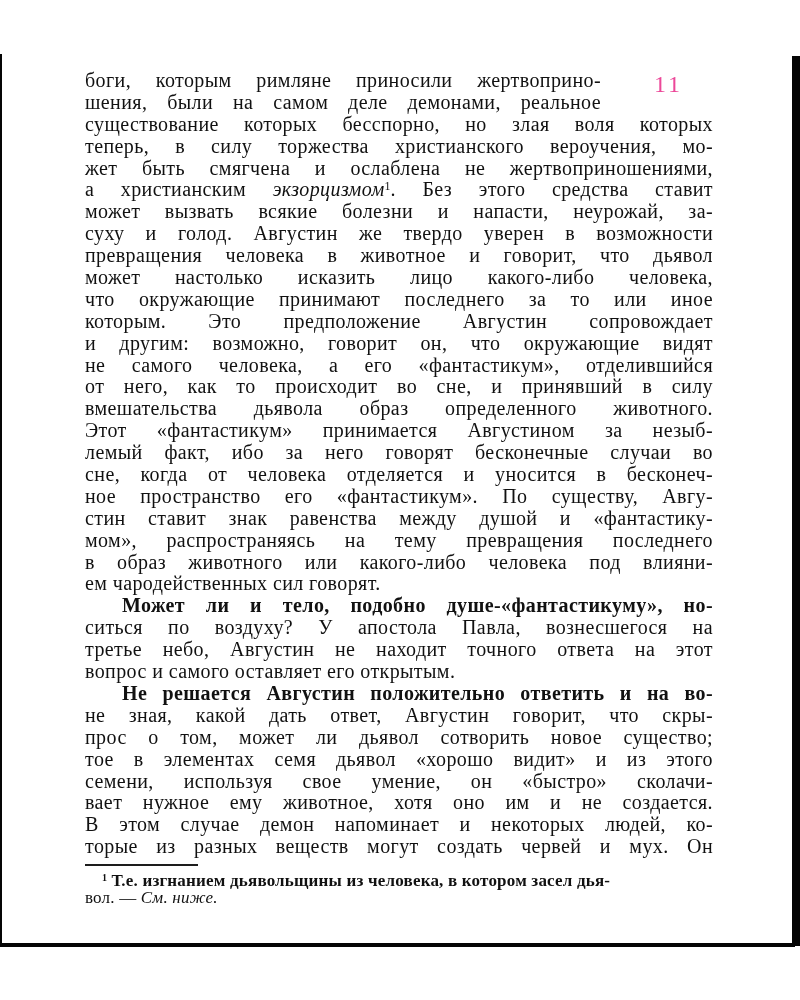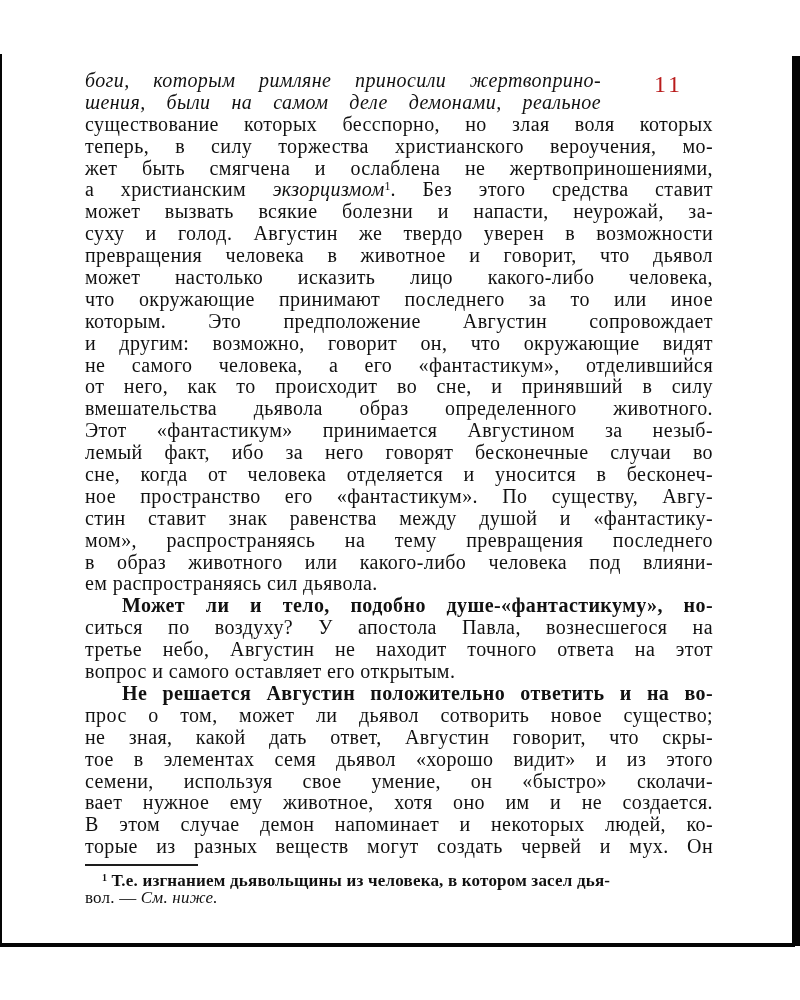--- a/index.html
+++ b/index.html
@@ -13,37 +13,37 @@
     width:800px; height:1000px;
     background:#ffffff;
     color:#111111;
     overflow:hidden;
   }
   .pagenum {
     position:absolute;
     left:654px; top:71px;
     font-size:24px;
     letter-spacing:3px;
-    color:#b91c1c;
+    color:#ec4899;
   }
   .body-text {
     position:absolute;
     left:85px; top:70px;
     width:628px;
   }
   .line {
     height:21.9px;
     line-height:21.9px;
     font-size:20px;
     letter-spacing:0.4px;
     text-align:justify;
     text-align-last:justify;
     white-space:normal;
   }
-  .line.narrow { width:516px;font-style:italic; }
+  .line.narrow { width:516px; }
   .line.flush  { text-align-last:left; }
   .line.indent { text-indent:37px;font-weight:bold; }
   .it { font-style:italic; }
   sup.sup {
     font-size:12px;
     line-height:0;
     vertical-align:6px;
     letter-spacing:0;
   }
   .fn-rule {
@@ -95,28 +95,28 @@
       <div class="line"><span>не самого человека, а его «фантастикум», отделившийся</span></div>
       <div class="line"><span>от него, как то происходит во сне, и принявший в силу</span></div>
       <div class="line"><span>вмешательства дьявола образ определенного животного.</span></div>
       <div class="line"><span>Этот «фантастикум» принимается Августином за незыб-</span></div>
       <div class="line"><span>лемый факт, ибо за него говорят бесконечные случаи во</span></div>
       <div class="line"><span>сне, когда от человека отделяется и уносится в бесконеч-</span></div>
       <div class="line"><span>ное пространство его «фантастикум». По существу, Авгу-</span></div>
       <div class="line"><span>стин ставит знак равенства между душой и «фантастику-</span></div>
       <div class="line"><span>мом», распространяясь на тему превращения последнего</span></div>
       <div class="line"><span>в образ животного или какого-либо человека под влияни-</span></div>
-      <div class="line flush"><span>ем распространяясь сил дьявола.</span></div>
+      <div class="line flush"><span>ем чародейственных сил говорят.</span></div>
       <div class="line indent"><span>Может ли и тело, подобно душе-«фантастикуму», но-</span></div>
       <div class="line"><span>ситься по воздуху? У апостола Павла, вознесшегося на</span></div>
       <div class="line"><span>третье небо, Августин не находит точного ответа на этот</span></div>
       <div class="line flush"><span>вопрос и самого оставляет его открытым.</span></div>
       <div class="line indent"><span>Не решается Августин положительно ответить и на во-</span></div>
+      <div class="line"><span>не зная, какой дать ответ, Августин говорит, что скры-</span></div>
       <div class="line"><span>прос о том, может ли дьявол сотворить новое существо;</span></div>
-      <div class="line"><span>не зная, какой дать ответ, Августин говорит, что скры-</span></div>
       <div class="line"><span>тое в элементах семя дьявол «хорошо видит» и из этого</span></div>
       <div class="line"><span>семени, используя свое умение, он «быстро» сколачи-</span></div>
       <div class="line"><span>вает нужное ему животное, хотя оно им и не создается.</span></div>
       <div class="line"><span>В этом случае демон напоминает и некоторых людей, ко-</span></div>
       <div class="line"><span>торые из разных веществ могут создать червей и мух. Он</span></div>
     </div>
 
   <div class="fn-rule"></div>
 
   <div class="footnote">

